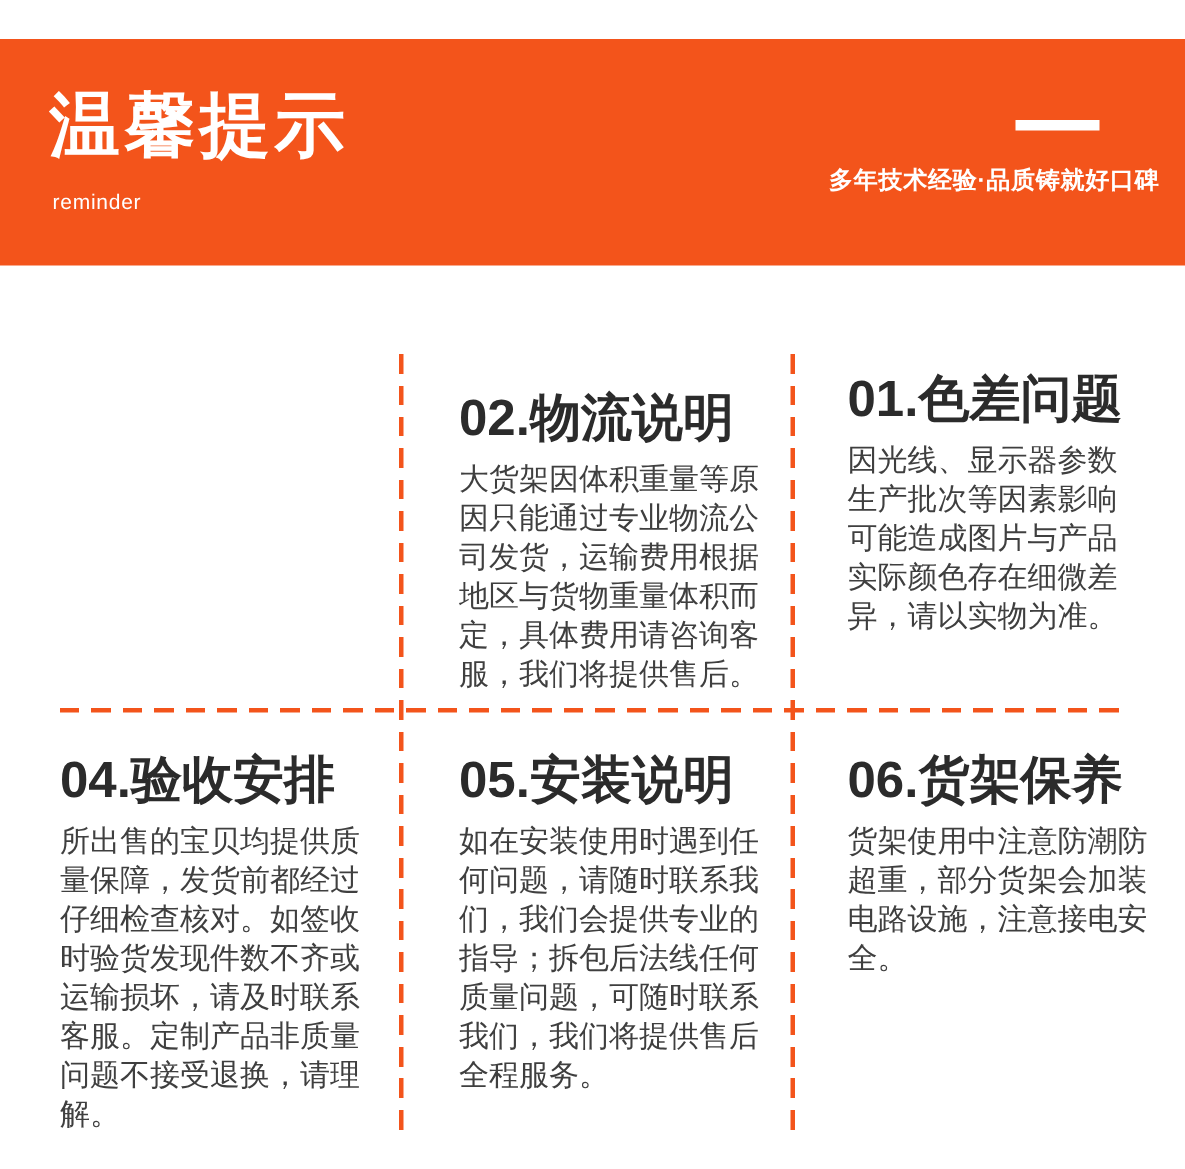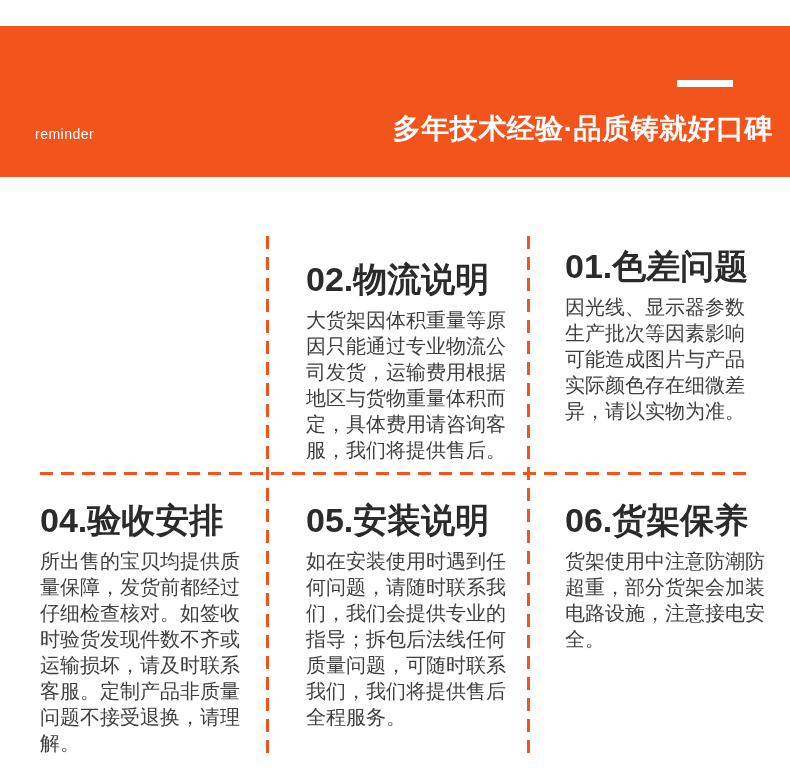--- a/index.html
+++ b/index.html
@@ -47,21 +47,21 @@
   .banner-dash {
     position: absolute;
     right: 57px; top: 54px;
     width: 56px; height: 7px;
     background: #ffffff;
   }
   .banner-slogan {
     position: absolute;
     right: 17px; top: 84px;
     color: #ffffff;
-    font-size: 28px;
+    font-size: 16px;
     font-weight: 700;
     letter-spacing: 0.5px;
     white-space: nowrap;
   }
 
   
   .divider-v {
     position: absolute;
     top: 236px;
     width: 3px; height: 519px;
@@ -107,20 +107,21 @@
   .cell.c4 { left: 40px;  top: 500px; width: 222px; }
   .cell.c5 { left: 306px; top: 500px; width: 214px; }
   .cell.c6 { left: 565px; top: 500px; width: 208px; }
 </style>
 </head>
 <body>
 
 <div class="page">
 
   <header class="banner">
+    <h1 class="banner-title">温馨提示</h1>
     <div class="banner-subtitle">reminder</div>
     <div class="banner-dash"></div>
     <div class="banner-slogan">多年技术经验·品质铸就好口碑</div>
   </header>
 
   <div class="divider-v first"></div>
   <div class="divider-v second"></div>
   <div class="divider-h"></div>
 
 

